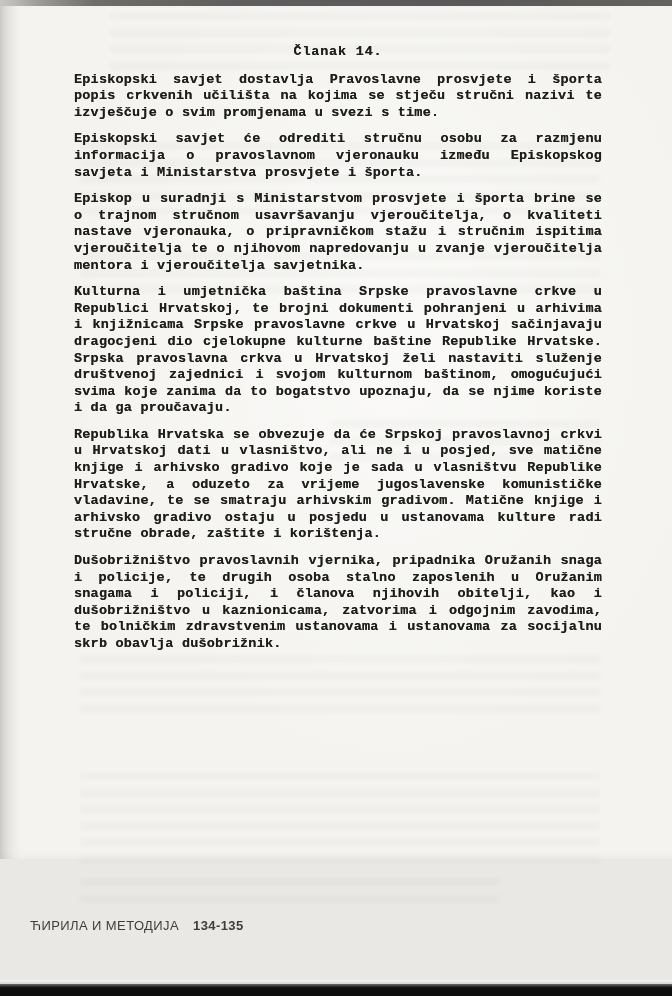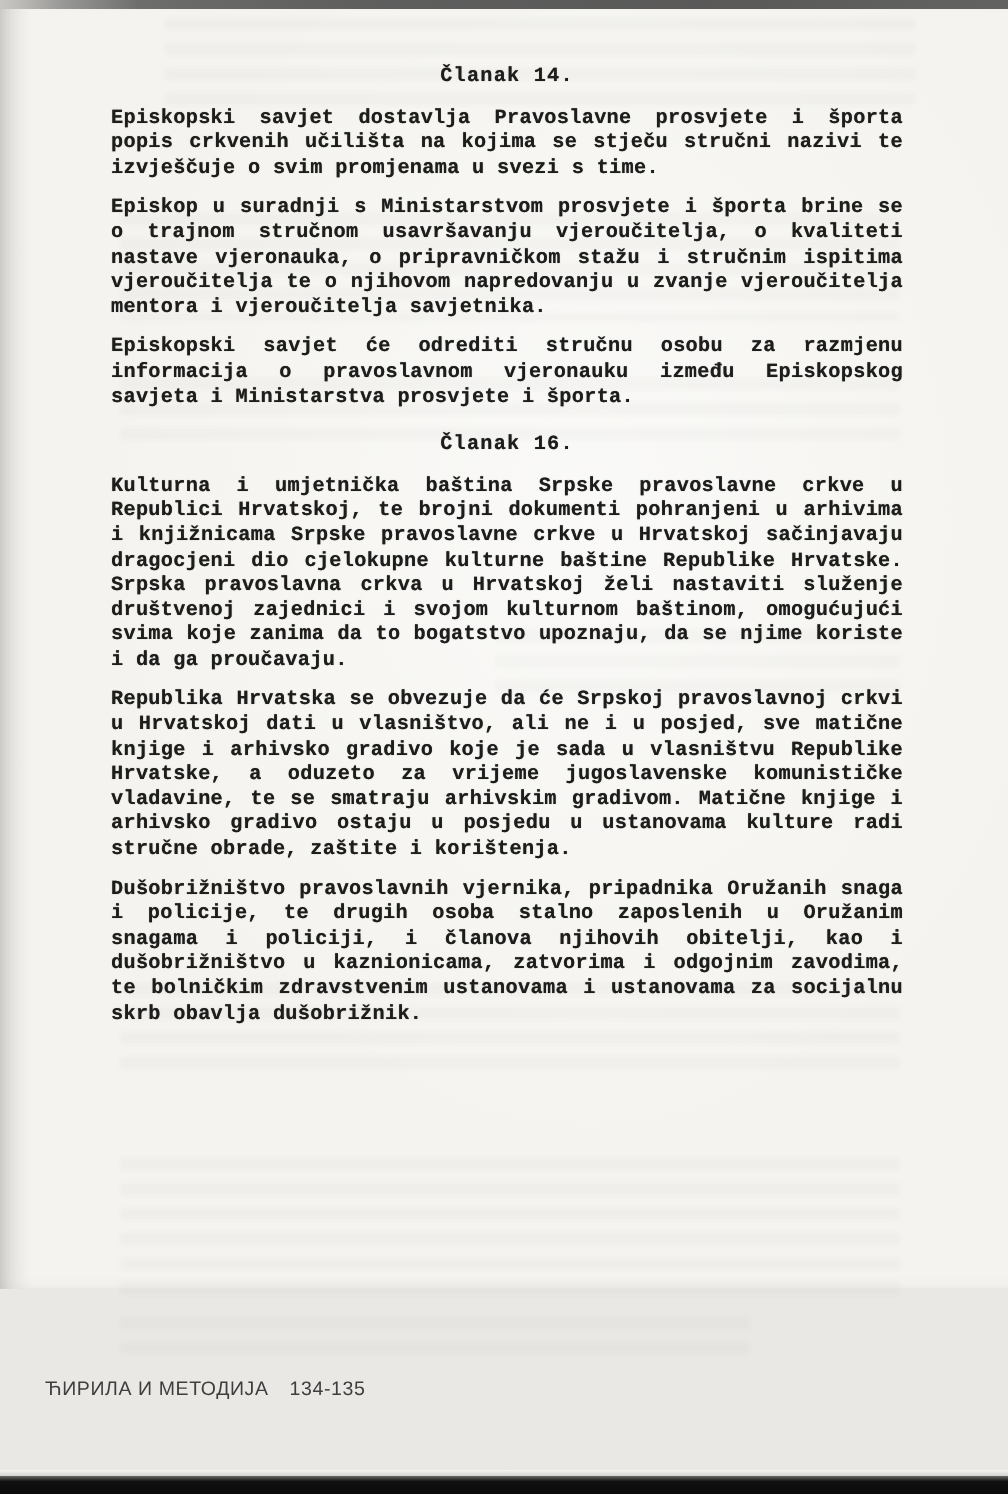--- a/index.html
+++ b/index.html
@@ -69,21 +69,21 @@
   }
   .footer-row {
     position: absolute;
     left: 30px;
     top: 918px;
     font-family: "Liberation Sans", sans-serif;
     font-size: 13px;
     color: #3e3e3e;
     letter-spacing: 0.4px;
   }
-  .footer-row .issue { margin-left: 14px; }
+  .footer-row .issue { margin-left: 14px; font-weight: bold; }
   .page-number {
     position: absolute;
     right: 20px;
     top: 916px;
     font-family: "Liberation Sans", sans-serif;
     font-size: 18px;
     color: #2f2f2f;
   }
   
   .smudge {
@@ -116,27 +116,26 @@
   <div class="smudge s4"></div>
   <div class="smudge s5"></div>
   <div class="smudge s6"></div>
   <div class="smudge s7"></div>
 
   <main class="content">
 
     <section class="article">
       <h2 class="article-heading">Članak 14.</h2>
       <p>Episkopski savjet dostavlja Pravoslavne prosvjete i športa popis crkvenih učilišta na kojima se stječu stručni nazivi te izvješčuje o svim promjenama u svezi s time.</p>
+      <p>Episkopski savjet će odrediti stručnu osobu za razmjenu informacija o pravoslavnom vjeronauku između Episkopskog savjeta i Ministarstva prosvjete i športa.</p>
       <p>Episkop u suradnji s Ministarstvom prosvjete i športa brine se o trajnom stručnom usavršavanju vjeroučitelja, o kvaliteti nastave vjeronauka, o pripravničkom stažu i stručnim ispitima vjeroučitelja te o njihovom napredovanju u zvanje vjeroučitelja mentora i vjeroučitelja savjetnika.</p>
-      <p>Episkopski savjet će odrediti stručnu osobu za razmjenu informacija o pravoslavnom vjeronauku između Episkopskog savjeta i Ministarstva prosvjete i športa.</p>
     </section>
 
 
     <section class="article">
-      <h2 class="article-heading">Članak 16.</h2>
       <p>Kulturna i umjetnička baština Srpske pravoslavne crkve u Republici Hrvatskoj, te brojni dokumenti pohranjeni u arhivima i knjižnicama Srpske pravoslavne crkve u Hrvatskoj sačinjavaju dragocjeni dio cjelokupne kulturne baštine Republike Hrvatske. Srpska pravoslavna crkva u Hrvatskoj želi nastaviti služenje društvenoj zajednici i svojom kulturnom baštinom, omogućujući svima koje zanima da to bogatstvo upoznaju, da se njime koriste i da ga proučavaju.</p>
       <p>Republika Hrvatska se obvezuje da će Srpskoj pravoslavnoj crkvi u Hrvatskoj dati u vlasništvo, ali ne i u posjed, sve matične knjige i arhivsko gradivo koje je sada u vlasništvu Republike Hrvatske, a oduzeto za vrijeme jugoslavenske komunističke vladavine, te se smatraju arhivskim gradivom. Matične knjige i arhivsko gradivo ostaju u posjedu u ustanovama kulture radi stručne obrade, zaštite i korištenja.</p>
     </section>
 
     <section class="article">
       <p>Dušobrižništvo pravoslavnih vjernika, pripadnika Oružanih snaga i policije, te drugih osoba stalno zaposlenih u Oružanim snagama i policiji, i članova njihovih obitelji, kao i dušobrižništvo u kaznionicama, zatvorima i odgojnim zavodima, te bolničkim zdravstvenim ustanovama i ustanovama za socijalnu skrb obavlja dušobrižnik.</p>
     </section>
 
   </main>
 

